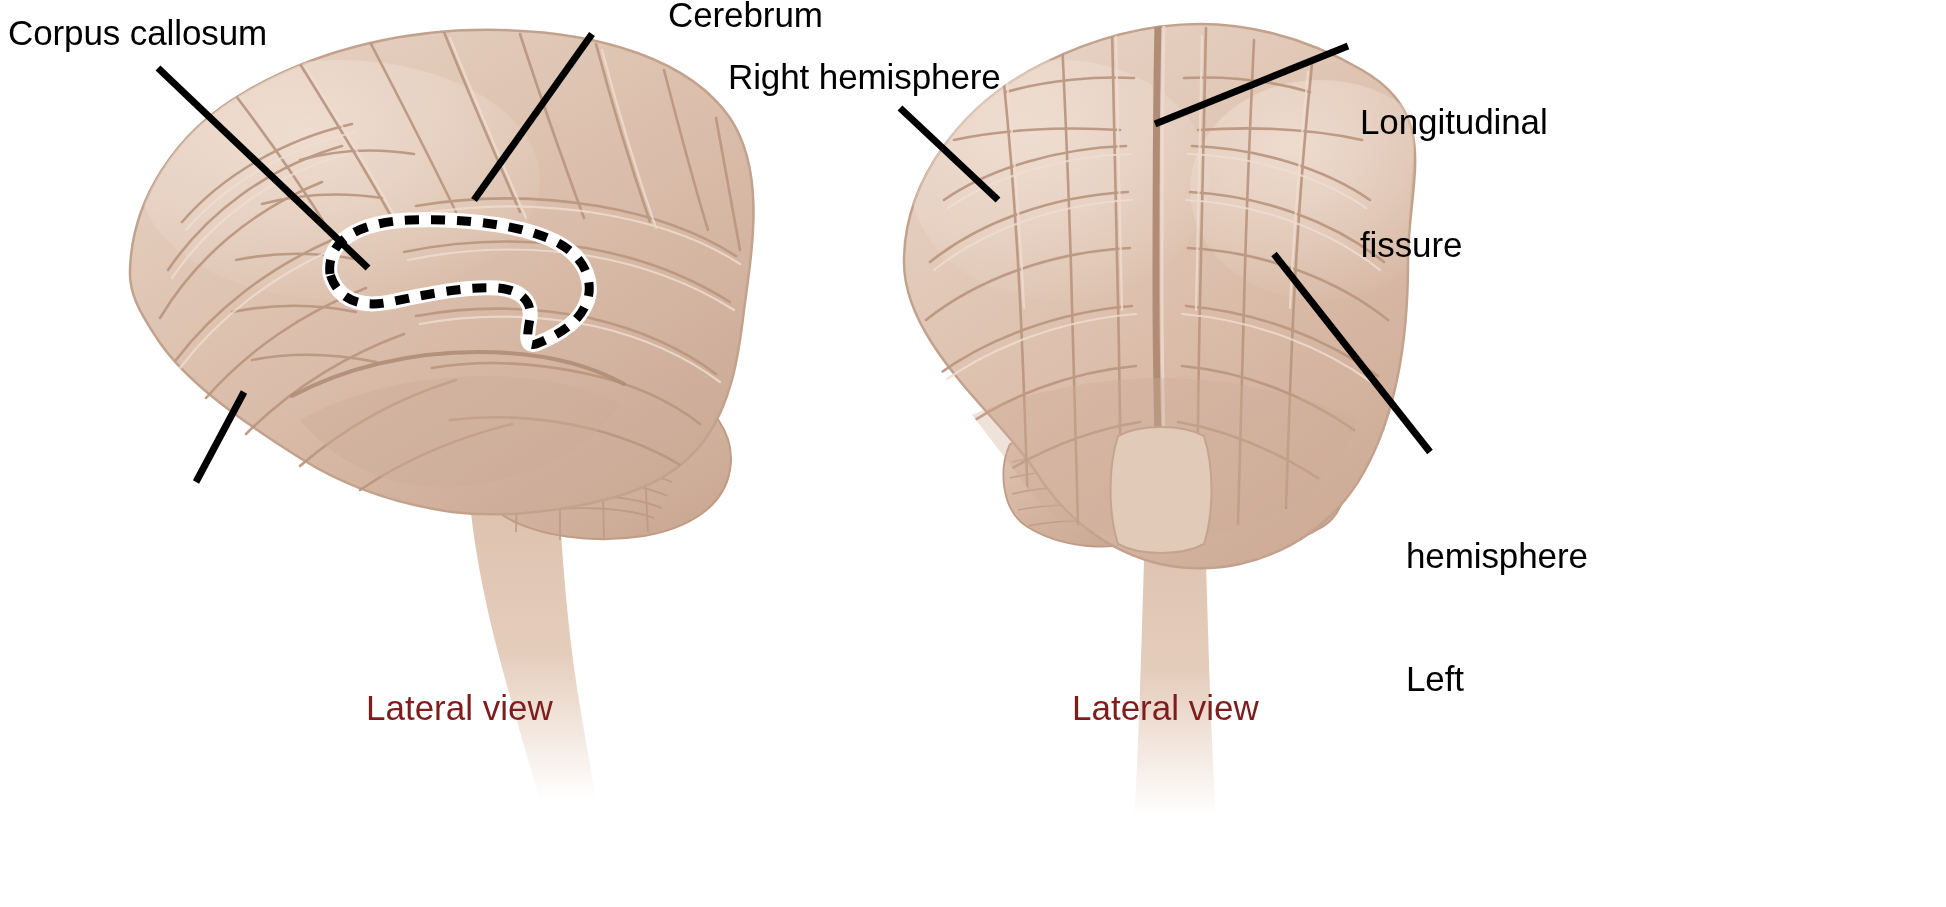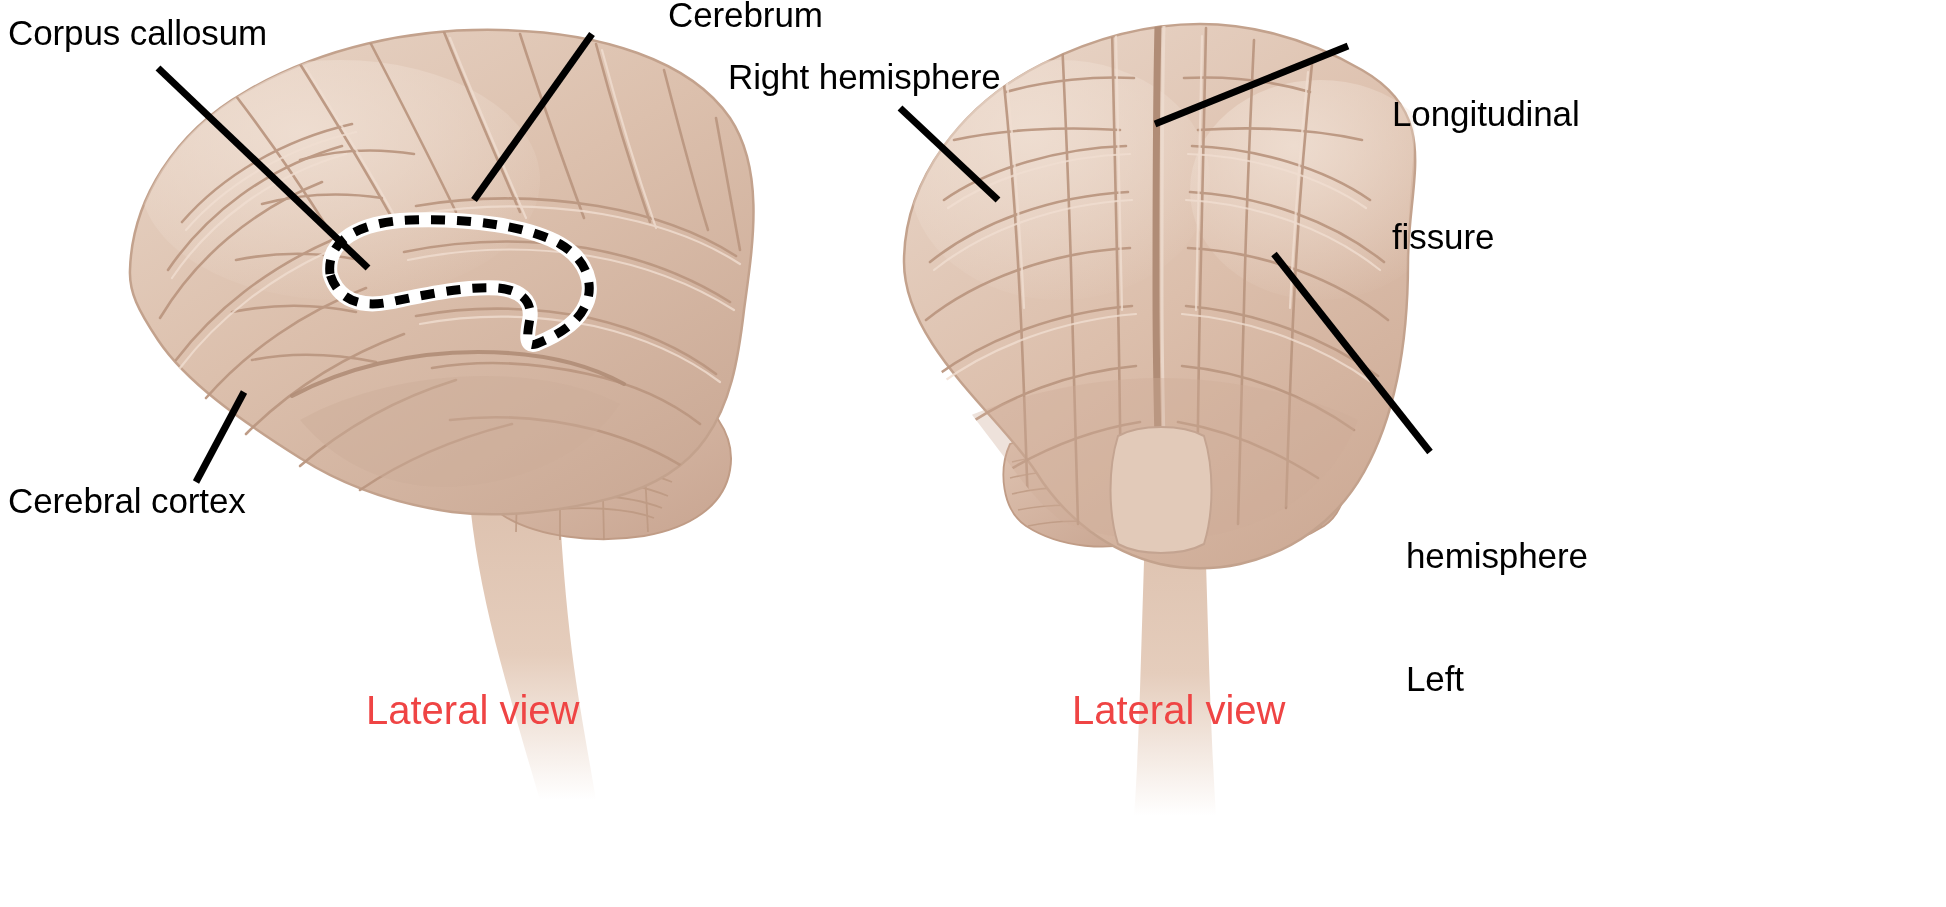--- a/index.html
+++ b/index.html
@@ -35,23 +35,23 @@
     color: #000000;
     font-family: "Liberation Sans", sans-serif;
     font-size: 35px;
     font-weight: 400;
     line-height: 1.18;
     white-space: pre;
     letter-spacing: -0.1px;
   }
   .caption {
     position: absolute;
-    color: #ef4444;
+    color: #7f1d1d;
     font-family: "Liberation Sans", sans-serif;
-    font-size: 40px;
+    font-size: 35px;
     font-weight: 400;
     white-space: pre;
   }
 </style>
 </head>
 <body>
 
 <div id="figure-root">
 
   <svg class="figure-canvas" viewBox="0 0 1946 907" xmlns="http://www.w3.org/2000/svg">
@@ -279,25 +279,24 @@
       <line x1="900" y1="108" x2="998" y2="200"></line>
       <line x1="1348" y1="46" x2="1155" y2="124"></line>
       <line x1="1430" y1="452" x2="1274" y2="254"></line>
     </g>
   </svg>
 
   <div class="label" style="left:8px; top:12px;">Corpus callosum</div>
 
   <div class="label" style="left:668px; top:-6px;">Cerebrum</div>
 
-  <div class="label" style="left:8px; top:480px;">Cerebral cortex</div>
 
   <div class="label" style="left:728px; top:56px;">Right hemisphere</div>
 
-  <div class="label" style="left:1360px; top:10px;margin-left:32px;">
+  <div class="label" style="left:1360px; top:18px;">
     <div>Longitudinal</div>
     <div>fissure</div>
   </div>
 
   <div class="label" style="left:1406px; top:452px;">
     <div>hemisphere</div>
     <div>Left</div>
   </div>
 
   <div class="caption" style="left:366px; top:688px;">Lateral view</div>

